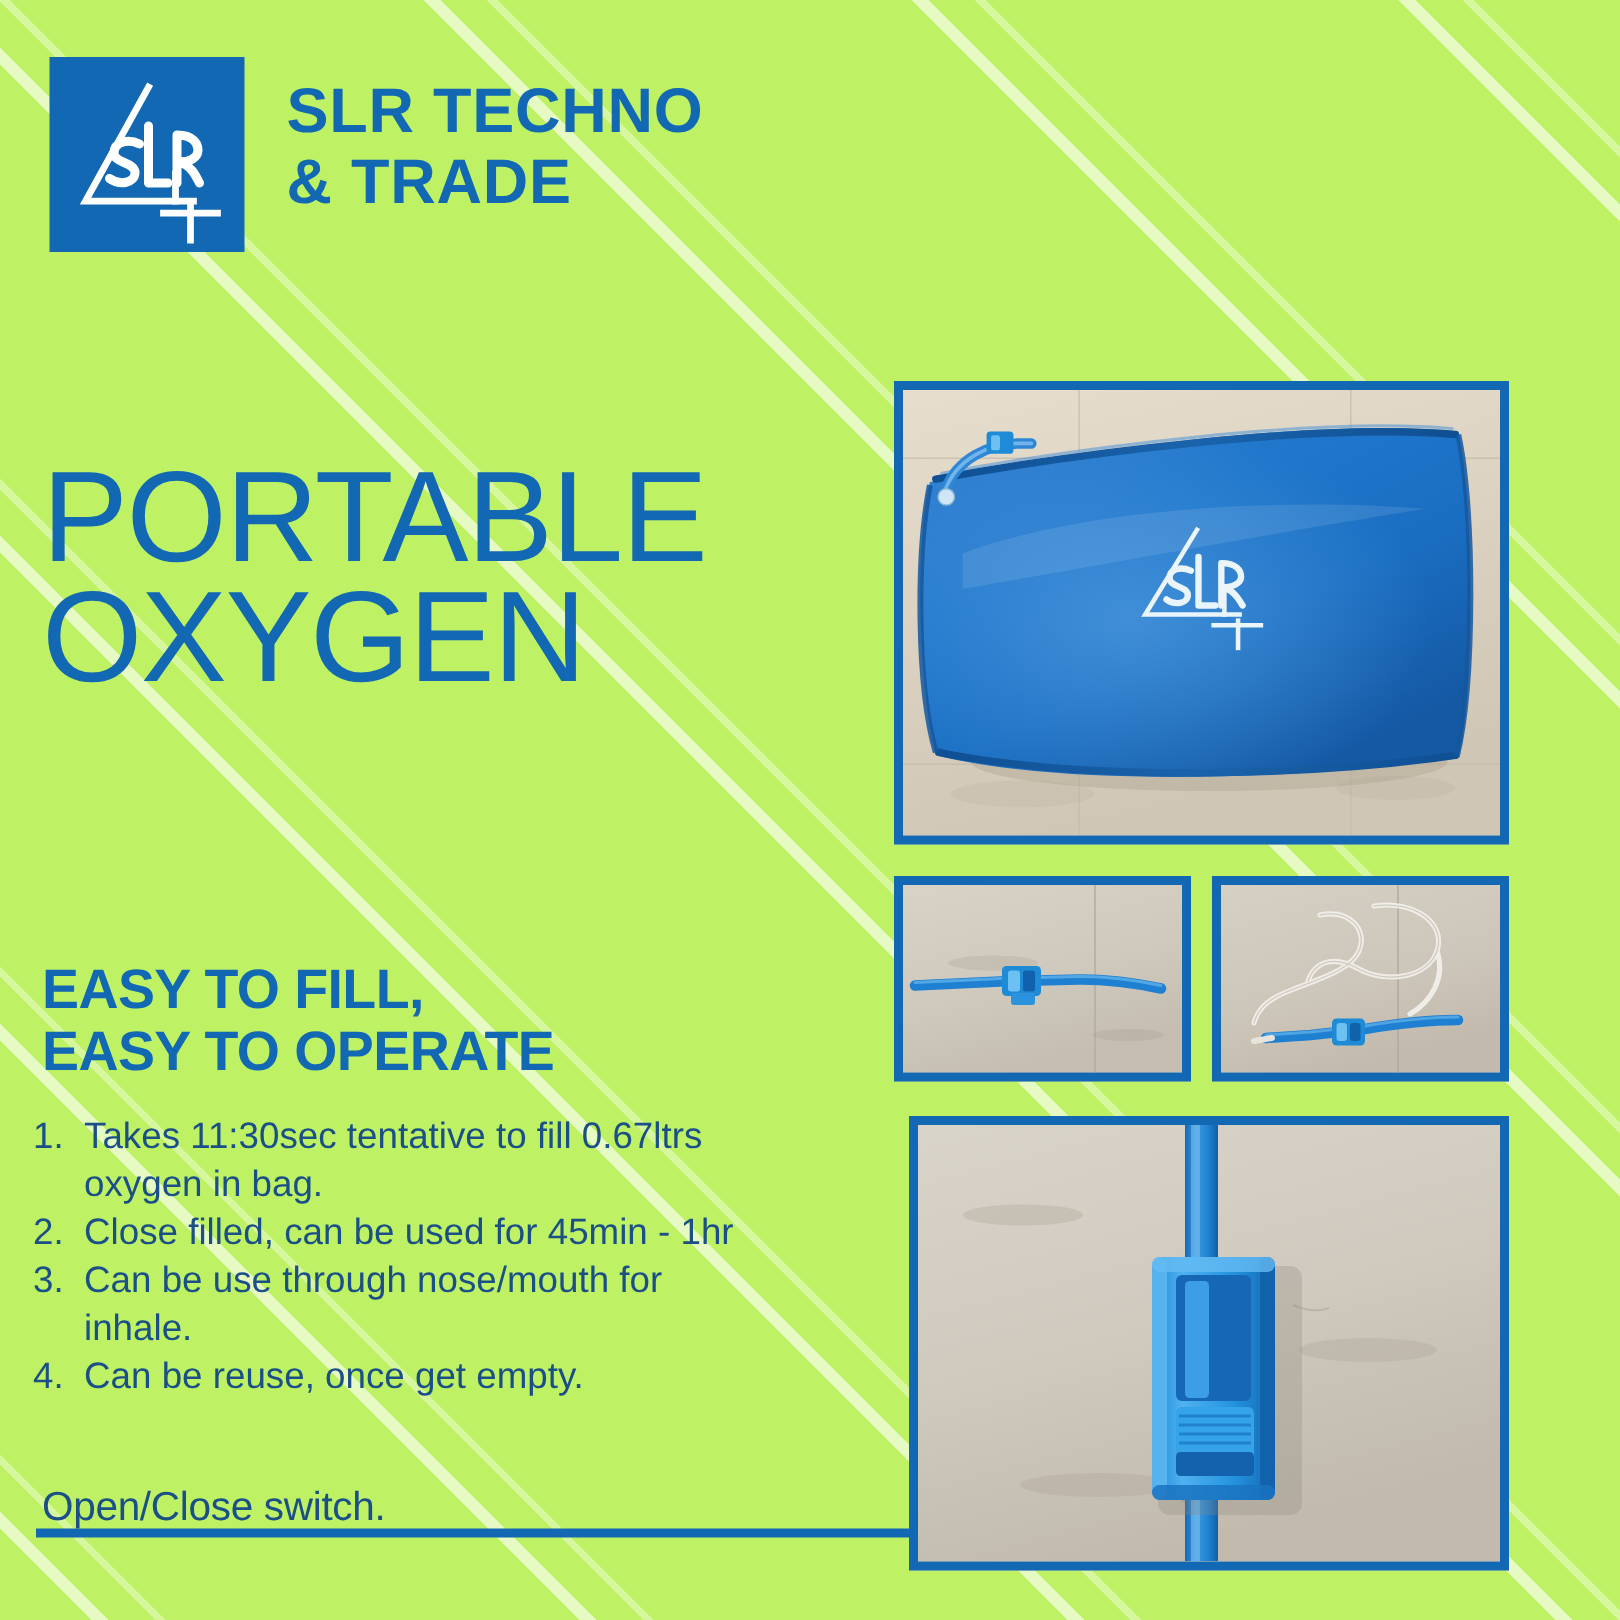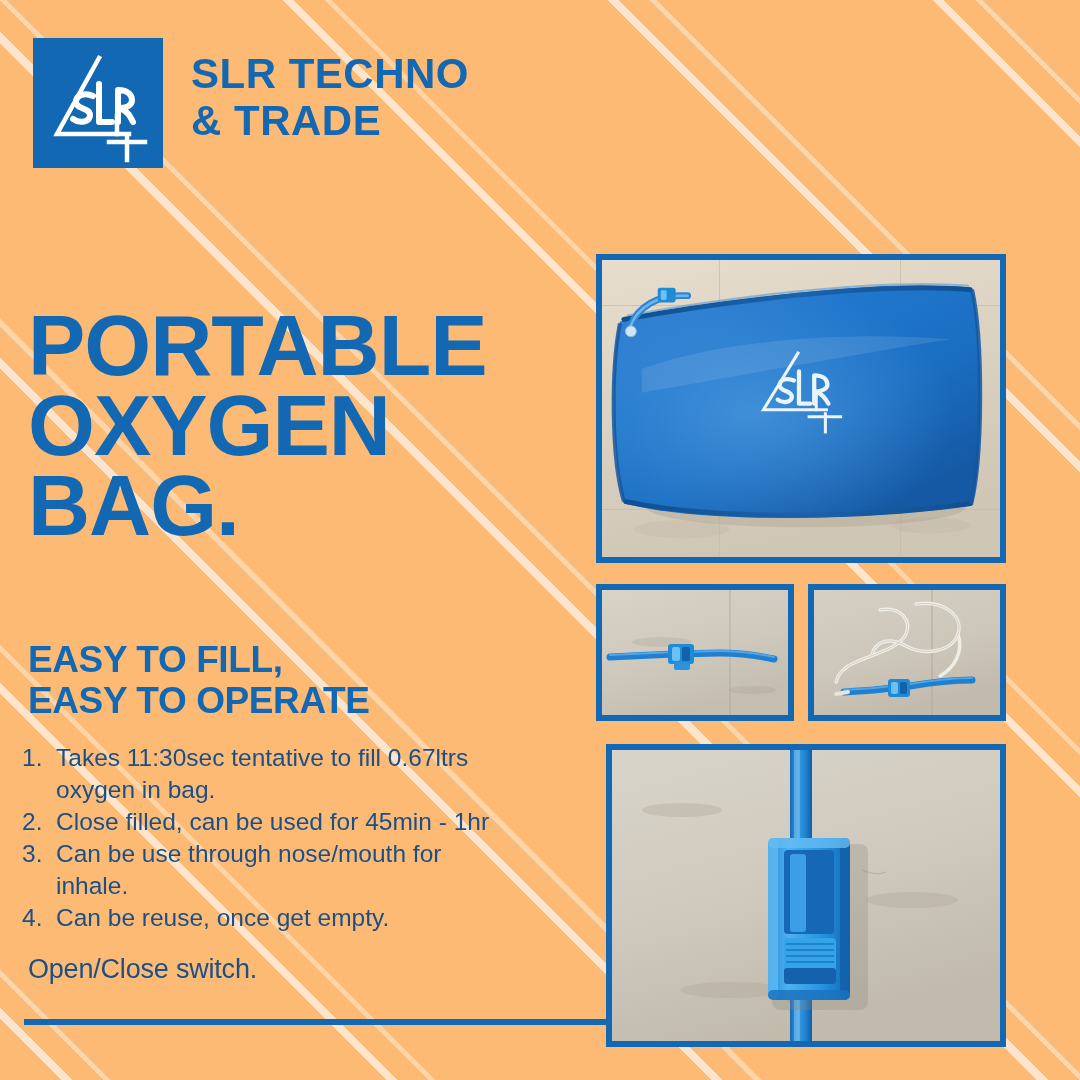--- a/index.html
+++ b/index.html
@@ -11,21 +11,21 @@
     height: 1080px;
     overflow: hidden;
     font-family: "Liberation Sans", sans-serif;
     background: #ededed;
   }
 
   #poster {
     position: relative;
     width: 1080px;
     height: 1080px;
-    background: #fdba74;
+    background: #bef264;
     overflow: hidden;
   }
 
   
   .stripes {
     position: absolute;
     inset: -200px;
     background:
       repeating-linear-gradient(
         45deg,
@@ -68,21 +68,21 @@
     letter-spacing: 0.5px;
   }
 
   
   .headline {
     position: absolute;
     left: 28px;
     top: 248px;
     color: #1268b3;
     font-size: 86px;
-    font-weight: bold;
+    font-weight: normal;
     line-height: 0.93;
     letter-spacing: -1px;
   }
   .headline .hl-line { display: block; }
 
   .subhead {
     position: absolute;
     left: 28px;
     top: 608px;
     color: #1268b3;
@@ -111,21 +111,21 @@
   }
   .feature-list .li-num {
     flex: 0 0 auto;
     width: 34px;
   }
   .feature-list .li-text { flex: 1 1 auto; }
 
   .caption {
     position: absolute;
     left: 28px;
-    top: 954px;
+    top: 989px;
     color: #1b4f87;
     font-size: 27px;
     letter-spacing: -0.2px;
   }
   .caption-rule {
     position: absolute;
     left: 24px;
     top: 1019px;
     width: 582px;
     height: 6px;
@@ -173,21 +173,20 @@
     </div>
     <div class="logo-text">
       <div>SLR TECHNO</div>
       <div>&amp; TRADE</div>
     </div>
   </div>
 
   <h1 class="headline">
     <span class="hl-line">PORTABLE</span>
     <span class="hl-line">OXYGEN</span>
-    <span class="hl-line">BAG.</span>
   </h1>
 
   <h2 class="subhead">
     <span class="sh-line">EASY TO FILL,</span>
     <span class="sh-line">EASY TO OPERATE</span>
   </h2>
 
   <ul class="feature-list">
     <li>
       <span class="li-num">1.</span>

